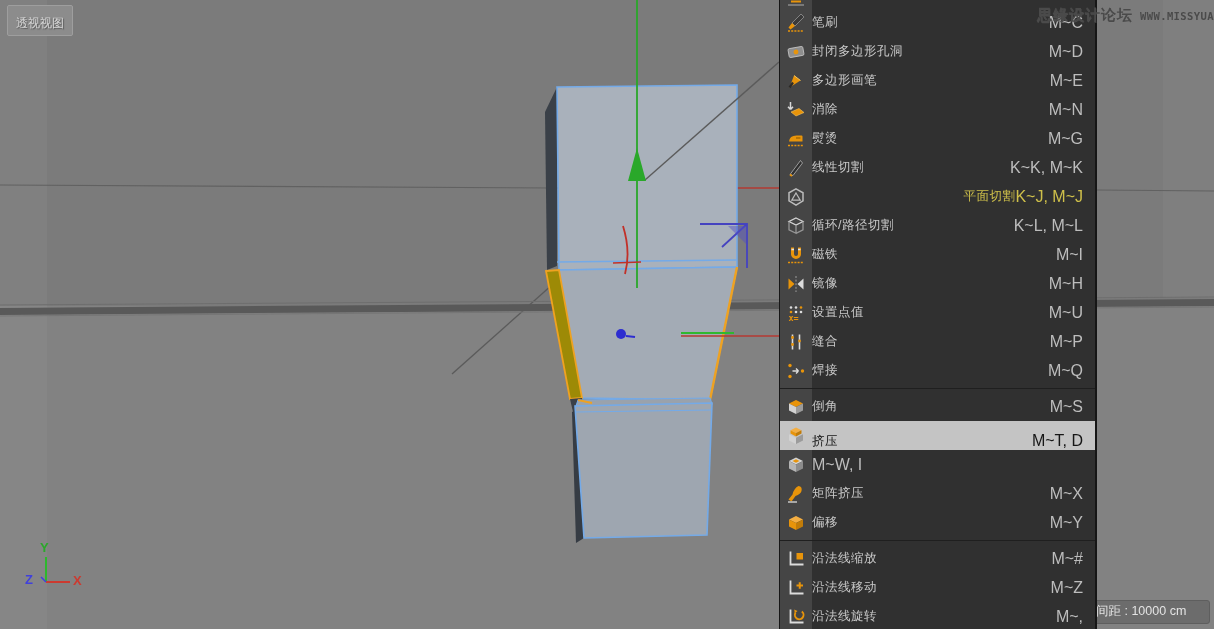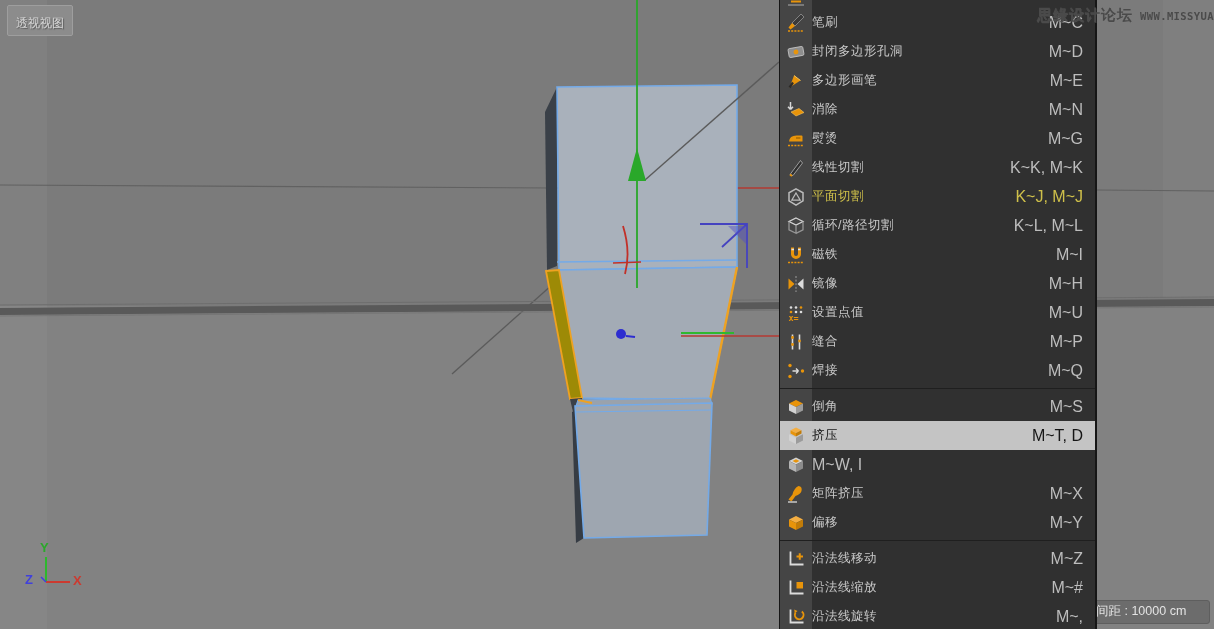--- a/index.html
+++ b/index.html
@@ -40,22 +40,22 @@
                        var(--menu-bg,#303030) 32px);}
   .menu-row{display:flex;height:29px;align-items:center;cursor:default;}
   .menu-partial{height:8px;display:flex;overflow:hidden;align-items:flex-start;}
   .icon-cell{width:32px;min-width:32px;height:100%;display:flex;
              justify-content:center;align-items:center;}
   .menu-label{flex:1;font-size:12.5px;letter-spacing:.5px;
               color:var(--menu-text,#c9c9c9);white-space:nowrap;}
   .menu-shortcut{padding-right:12px;font-size:16px;color:var(--menu-shortcut,#bdbdbd);
                  white-space:nowrap;}
   .menu-row.active .menu-label,.menu-row.active .menu-shortcut{
-      color:var(--menu-active-tool,#cfc04a);}
-  .menu-row.selected{background:var(--menu-selected-bg,#c4c4c4);}
+      color:var(--menu-active-tool,#cfc04a);text-align:right;}
+  .menu-row.selected{background:var(--menu-selected-bg,#c4c4c4);align-items:flex-end;}
   .menu-row.selected .menu-label,.menu-row.selected .menu-shortcut{
       color:var(--menu-selected-text,#161616);}
   .menu-separator{height:7px;position:relative;}
   .menu-separator::after{content:'';position:absolute;left:0;right:0;top:3px;
       height:1px;background:var(--menu-separator,#1f1f1f);}
 </style>
 </head>
 <body>
 
 <div class="stage">
@@ -329,35 +329,35 @@
             </svg>
           </span>
           <span class="menu-label">偏移</span>
           <span class="menu-shortcut">M~Y</span>
         </div>
         <div class="menu-separator"></div>
         <div class="menu-row">
           <span class="icon-cell">
             <svg width="20" height="20" viewBox="0 0 20 20">
               <path d="M4.5 2.5 V15.5 H17.5" fill="none" stroke="#dcdcdc" stroke-width="1.8"></path>
+              <rect x="10.5" y="4" width="6.5" height="6.5" fill="#e8940a"></rect>
+            </svg>
+          </span>
+          <span class="menu-label">沿法线缩放</span>
+          <span class="menu-shortcut">M~#</span>
+        </div>
+        <div class="menu-row">
+          <span class="icon-cell">
+            <svg width="20" height="20" viewBox="0 0 20 20">
+              <path d="M4.5 2.5 V15.5 H17.5" fill="none" stroke="#dcdcdc" stroke-width="1.8"></path>
               <path d="M10.5 7.5 H17 M13.75 4.2 V10.8" stroke="#e8940a" stroke-width="2"></path>
             </svg>
           </span>
           <span class="menu-label">沿法线移动</span>
           <span class="menu-shortcut">M~Z</span>
-        </div>
-        <div class="menu-row">
-          <span class="icon-cell">
-            <svg width="20" height="20" viewBox="0 0 20 20">
-              <path d="M4.5 2.5 V15.5 H17.5" fill="none" stroke="#dcdcdc" stroke-width="1.8"></path>
-              <rect x="10.5" y="4" width="6.5" height="6.5" fill="#e8940a"></rect>
-            </svg>
-          </span>
-          <span class="menu-label">沿法线缩放</span>
-          <span class="menu-shortcut">M~#</span>
         </div>
         <div class="menu-row">
           <span class="icon-cell">
             <svg width="20" height="20" viewBox="0 0 20 20">
               <path d="M4.5 2.5 V15.5 H17.5" fill="none" stroke="#dcdcdc" stroke-width="1.8"></path>
               <path d="M15.8 4.5 A4.3 4.3 0 1 1 9.5 5.8" fill="none" stroke="#e8940a" stroke-width="1.9"></path>
               <path d="M8.2 2.5 11.5 4 8.8 6.5Z" fill="#e8940a"></path>
             </svg>
           </span>
           <span class="menu-label">沿法线旋转</span>

